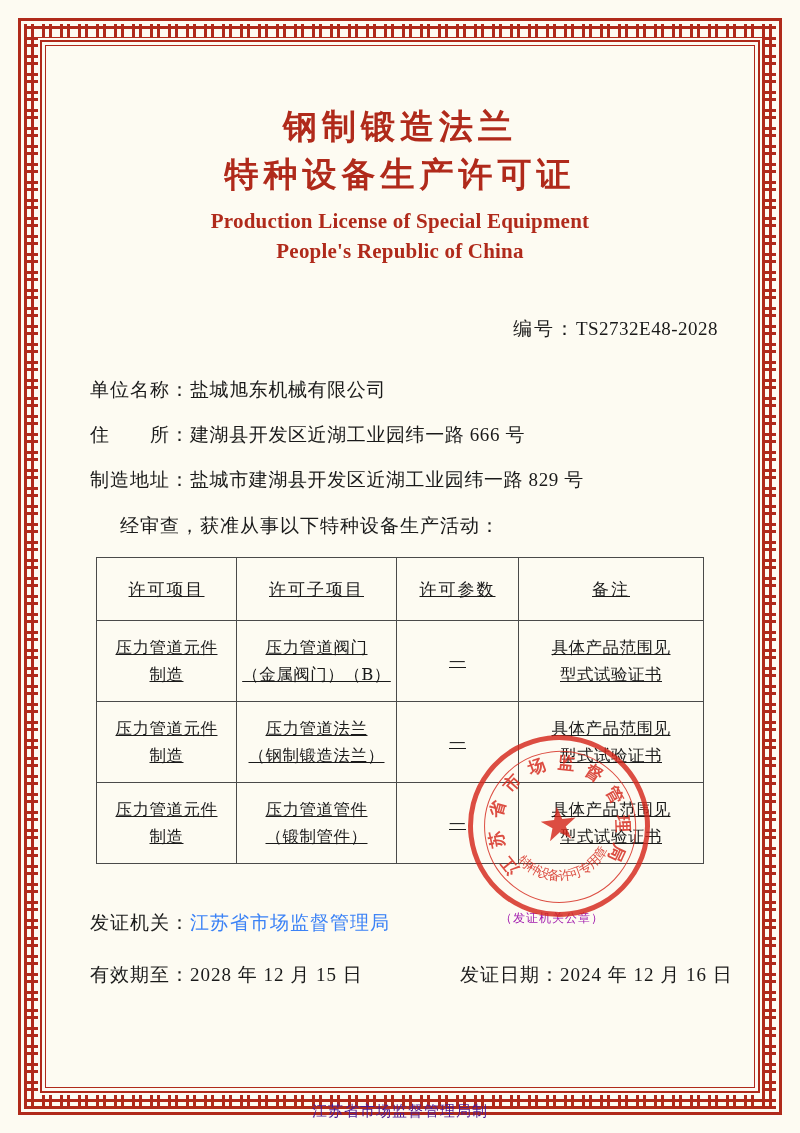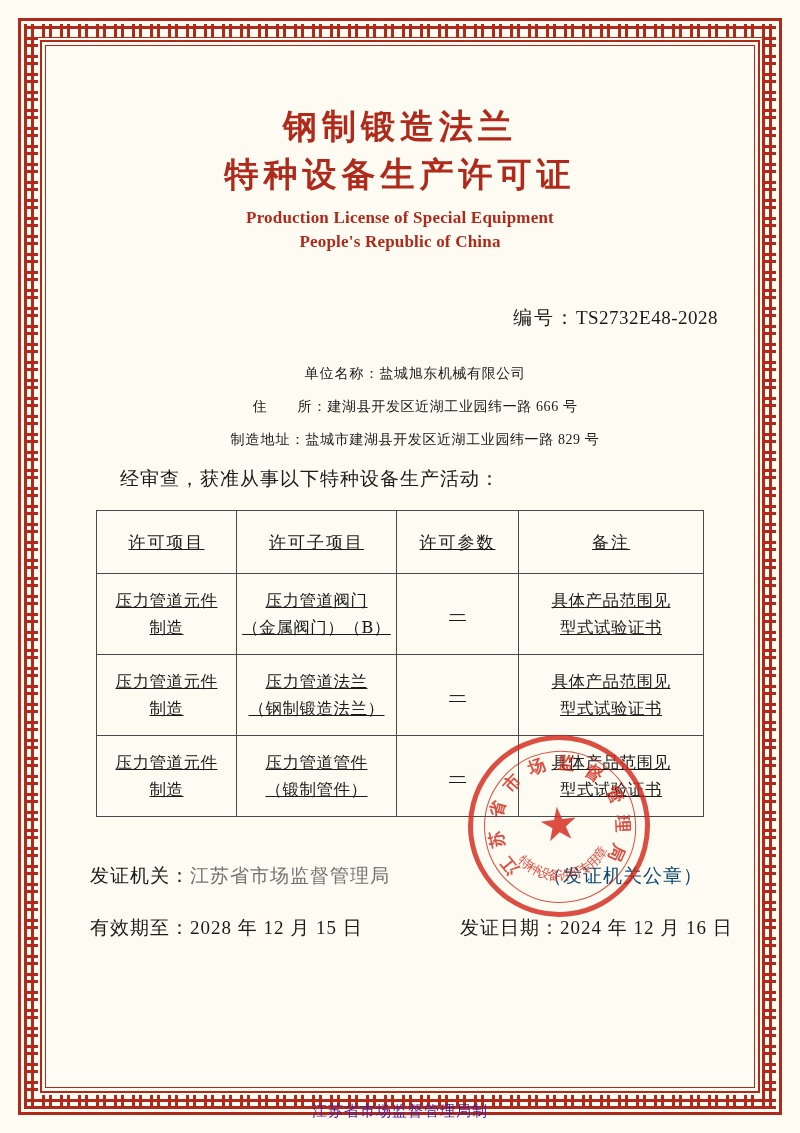--- a/index.html
+++ b/index.html
@@ -102,43 +102,42 @@
   .title-cn1, .title-cn2 {
     color: #b02a1b;
     font-size: 34px;
     letter-spacing: 5px;
     font-weight: bold;
     line-height: 1.42;
     font-family: "DejaVu Serif", "Liberation Serif", serif;
   }
   .title-en1, .title-en2 {
     color: #b02a1b;
-    font-size: 17px;
+    font-size: 21px;
     font-weight: bold;
     line-height: 1.45;
     letter-spacing: 0.2px;
     font-family: "Liberation Serif", serif;
   }
   .title-en1 { margin-top: 7px; }
 
   .serial-row {
     margin-top: 50px;
     text-align: right;
     padding-right: 22px;
     font-size: 19px;
     letter-spacing: 0.5px;
   }
   .serial-label { letter-spacing: 2px; }
 
   .fields {
     margin-top: 26px;
     padding-left: 30px;
-    font-size: 14px;
+    font-size: 19px;
     line-height: 2.36;
-    text-align: center;
   }
   .field-row {
     white-space: nowrap;
   }
   .field-label {
     display: inline-block;
     letter-spacing: 1px;
   }
   .field-label.spaced {
     letter-spacing: 1px;
@@ -190,31 +189,30 @@
 
   
   .issuer-row {
     position: relative;
     margin-top: 46px;
     padding-left: 30px;
     font-size: 19px;
     letter-spacing: 1px;
   }
   .issuer-value {
-    color: #737373;
+    color: #3b82f6;
     letter-spacing: 1px;
   }
   .seal-note {
     position: absolute;
     left: 440px;
     top: 0;
-    font-size: 19px;
-    letter-spacing: 1px;
-    color: #0c4a6e;
-    margin-left: 43px;
+    font-size: 12px;
+    letter-spacing: 1px;
+    color: #a21caf;
   }
 
   .dates-row {
     position: relative;
     margin-top: 26px;
     padding-left: 30px;
     font-size: 19px;
     letter-spacing: 1px;
   }
   .date-valid { display: inline-block; }

